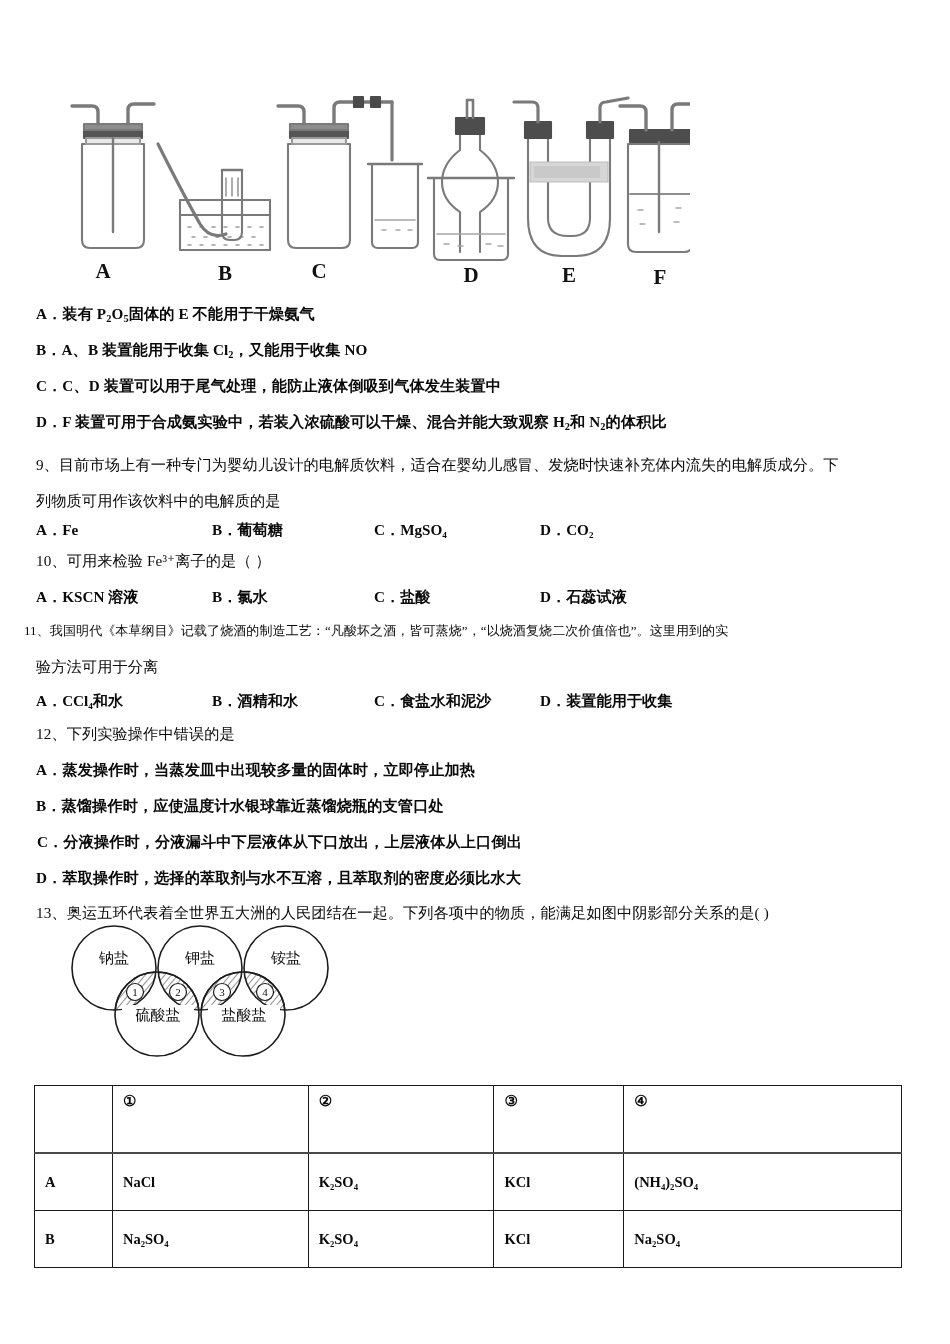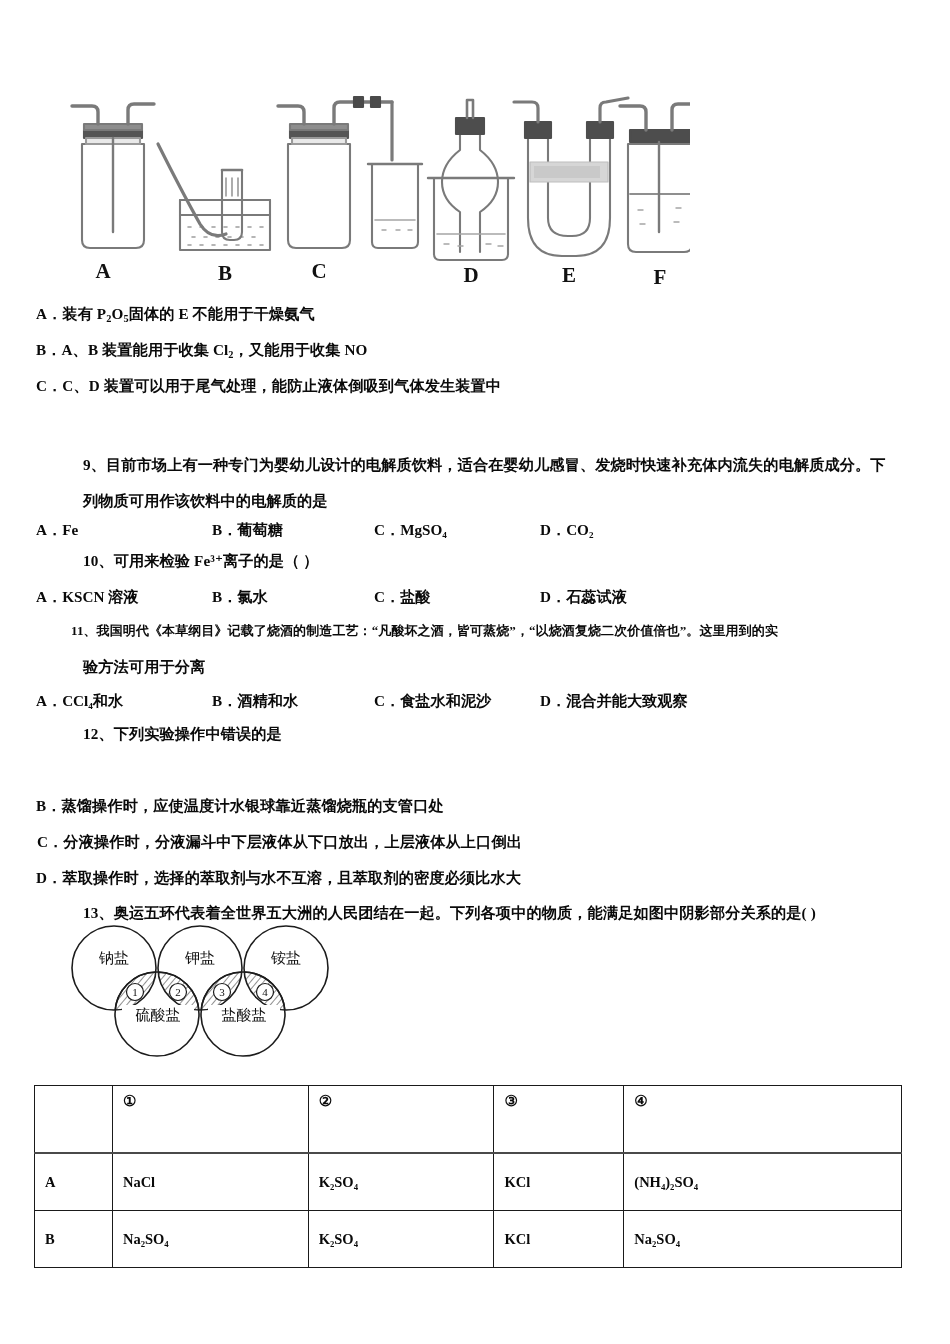--- a/index.html
+++ b/index.html
@@ -35,21 +35,21 @@
 
   
   .qline {
     position: absolute;
     font-size: 15.2px;
     line-height: 20px;
     white-space: nowrap;
     letter-spacing: 0.1px;
   }
   .bold { font-weight: bold; }
-  .stem { font-weight: bold; margin-left: 47px; }
+  .stem { font-weight: normal; }
   sub { font-size: 0.68em; vertical-align: -0.28em; }
 
   
   .optrow {
     position: absolute;
     font-size: 15.2px;
     line-height: 20px;
     font-weight: bold;
     white-space: nowrap;
   }
@@ -226,20 +226,23 @@
   </div>
 
   <div class="qline bold" style="left:36px; top:340px;">
     <span>B．</span><span>A、B 装置能用于收集 Cl</span><sub>2</sub><span>，又能用于收集 NO</span>
   </div>
 
   <div class="qline bold" style="left:36px; top:376px;">
     <span>C．</span><span>C、D 装置可以用于尾气处理，能防止液体倒吸到气体发生装置中</span>
   </div>
 
+  <div class="qline bold" style="left:36px; top:412px;">
+    <span>D．</span><span>F 装置可用于合成氨实验中，若装入浓硫酸可以干燥、混合并能大致观察 H</span><sub>2</sub><span>和 N</span><sub>2</sub><span>的体积比</span>
+  </div>
 
   <div class="qline stem" style="left:36px; top:455px;">
     <span>9、</span><span>目前市场上有一种专门为婴幼儿设计的电解质饮料，适合在婴幼儿感冒、发烧时快速补充体内流失的电解质成分。下</span>
   </div>
   <div class="qline stem" style="left:36px; top:491px;">
     <span>列物质可用作该饮料中的电解质的是</span>
   </div>
   <div class="optrow" style="left:36px; top:520px; width:700px;">
     <span class="opt" style="left:0px;"><span>A．</span><span>Fe</span></span>
     <span class="opt" style="left:176px;"><span>B．</span><span>葡萄糖</span></span>
@@ -260,25 +263,28 @@
   <div class="qline stem" style="left:24px; top:621px; font-size:13px;">
     <span>11、</span><span>我国明代《本草纲目》记载了烧酒的制造工艺：“凡酸坏之酒，皆可蒸烧”，“以烧酒复烧二次价值倍也”。这里用到的实</span>
   </div>
   <div class="qline stem" style="left:36px; top:657px;">
     <span>验方法可用于分离</span>
   </div>
   <div class="optrow" style="left:36px; top:691px; width:760px;">
     <span class="opt" style="left:0px;"><span>A．</span><span>CCl₄和水</span></span>
     <span class="opt" style="left:176px;"><span>B．</span><span>酒精和水</span></span>
     <span class="opt" style="left:338px;"><span>C．</span><span>食盐水和泥沙</span></span>
-    <span class="opt" style="left:504px;"><span>D．</span><span>混合并能大致观察</span></span>
+    <span class="opt" style="left:504px;"><span>D．</span><span>装置能用于收集</span></span>
   </div>
 
   <div class="qline stem" style="left:36px; top:724px;">
     <span>12、</span><span>下列实验操作中错误的是</span>
+  </div>
+  <div class="qline bold" style="left:36px; top:760px;">
+    <span>A．</span><span>蒸发操作时，当蒸发皿中出现较多量的固体时，立即停止加热</span>
   </div>
   <div class="qline bold" style="left:36px; top:796px;">
     <span>B．</span><span>蒸馏操作时，应使温度计水银球靠近蒸馏烧瓶的支管口处</span>
   </div>
   <div class="qline bold" style="left:37px; top:832px;">
     <span>C．</span><span>分液操作时，分液漏斗中下层液体从下口放出，上层液体从上口倒出</span>
   </div>
   <div class="qline bold" style="left:36px; top:868px;">
     <span>D．</span><span>萃取操作时，选择的萃取剂与水不互溶，且萃取剂的密度必须比水大</span>
   </div>

